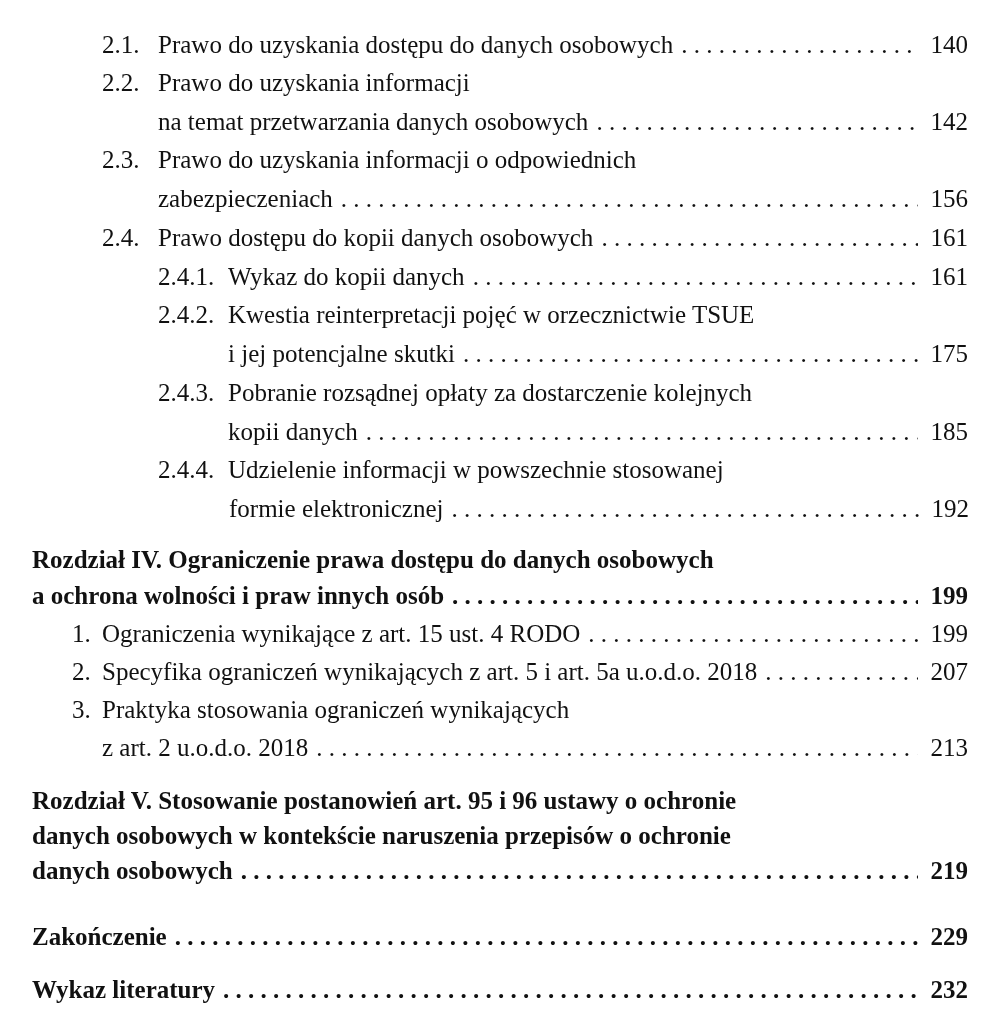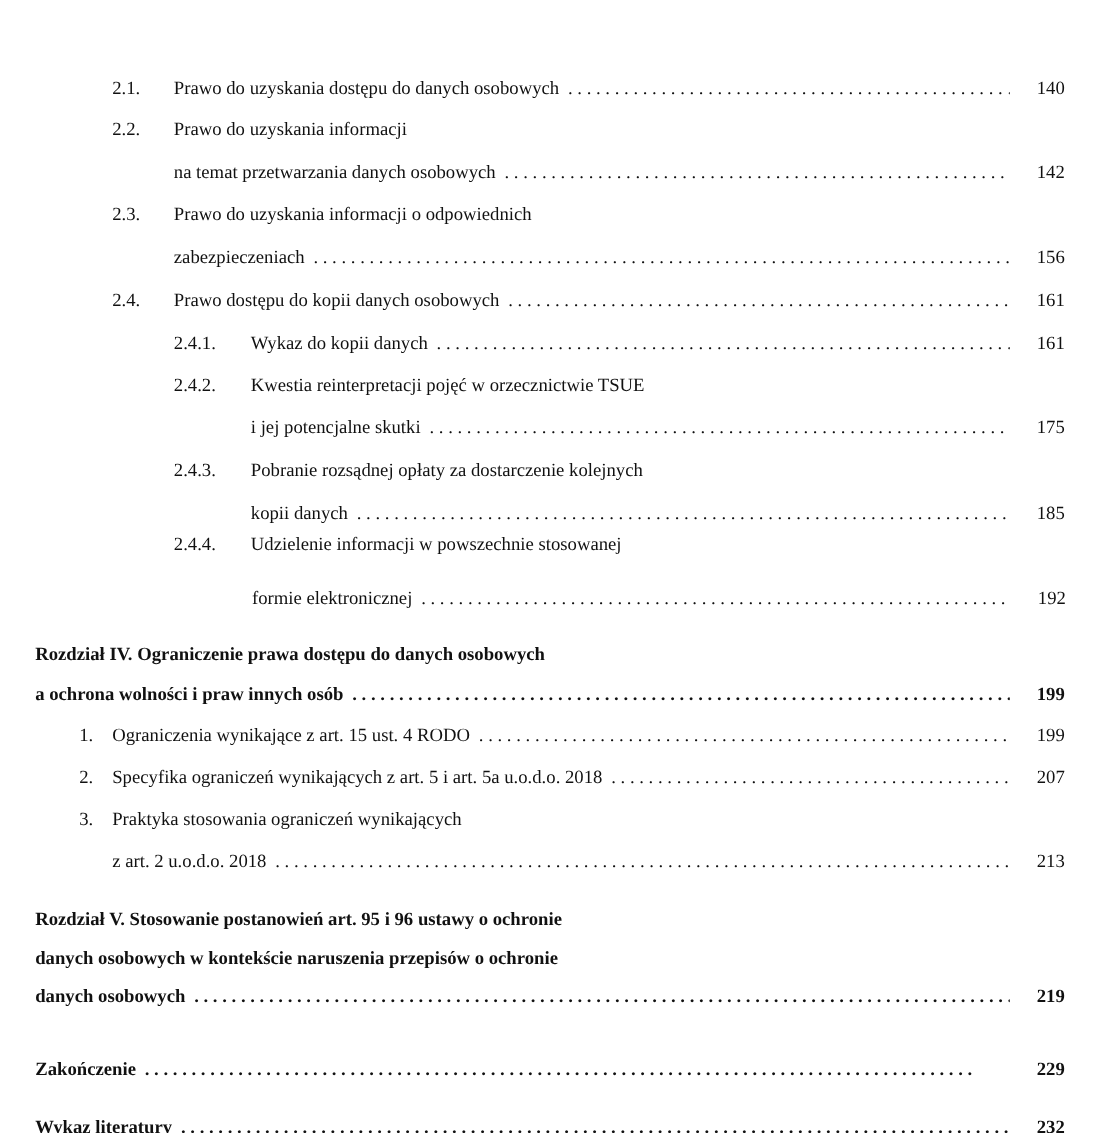--- a/index.html
+++ b/index.html
@@ -4,26 +4,25 @@
 <style>
   html, body { margin: 0; padding: 0; background: #ffffff; }
   body {
     width: 1008px; height: 1030px; position: relative; overflow: hidden;
     font-family: "Liberation Serif", "DejaVu Serif", serif;
     color: #111111;
   }
   .line {
     position: absolute;
     height: 38px;
-    font-size: 17px;
+    font-size: 25px;
     line-height: 38px;
     white-space: nowrap;
     display: flex;
     align-items: baseline;
-    margin-top: 35px;
   }
   .bold { font-weight: bold; }
   .num { position: absolute; top: 0; }
   .txt { position: absolute; top: 0; }
   .entry-last {
     display: flex;
     align-items: baseline;
     position: absolute; top: 0;
   }
   .entry-last .label { flex: 0 0 auto; }
@@ -120,21 +119,21 @@
       </div>
       <div class="line" style="top: 413px; left: 0px; width: 1008px;">
         <div class="entry-last" style="left: 228px; width: 740px;">
           <span class="label">kopii danych</span>
           <span class="dots"></span>
           <span class="page">185</span>
         </div>
       </div>
     </div>
     <div>
-      <div class="line" style="top: 441px; left: 0px; width: 1008px;">
+      <div class="line" style="top: 451px; left: 0px; width: 1008px;">
         <span class="num" style="left: 158px;">2.4.4.</span>
         <span class="txt" style="left: 228px;">Udzielenie informacji w powszechnie stosowanej</span>
       </div>
       <div class="line" style="top: 490px; left: 0px; width: 1008px;">
         <div class="entry-last" style="left: 229px; width: 740px;">
           <span class="label">formie elektronicznej</span>
           <span class="dots"></span>
           <span class="page">192</span>
         </div>
       </div>

